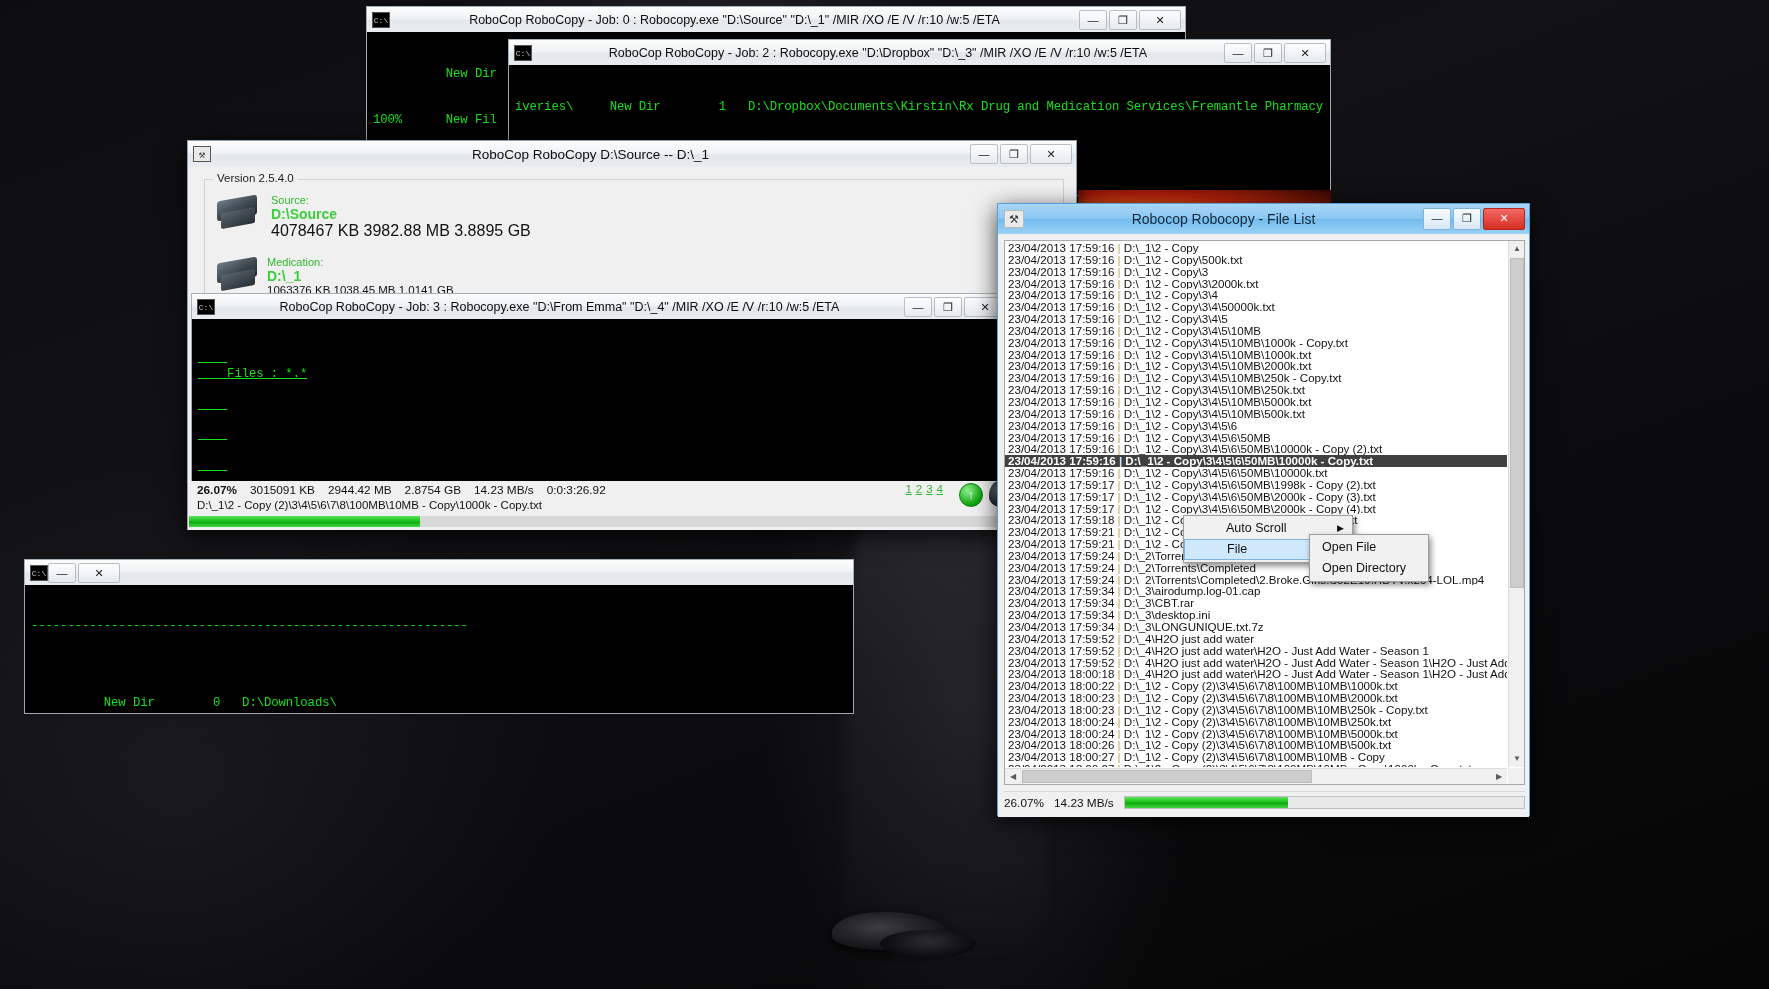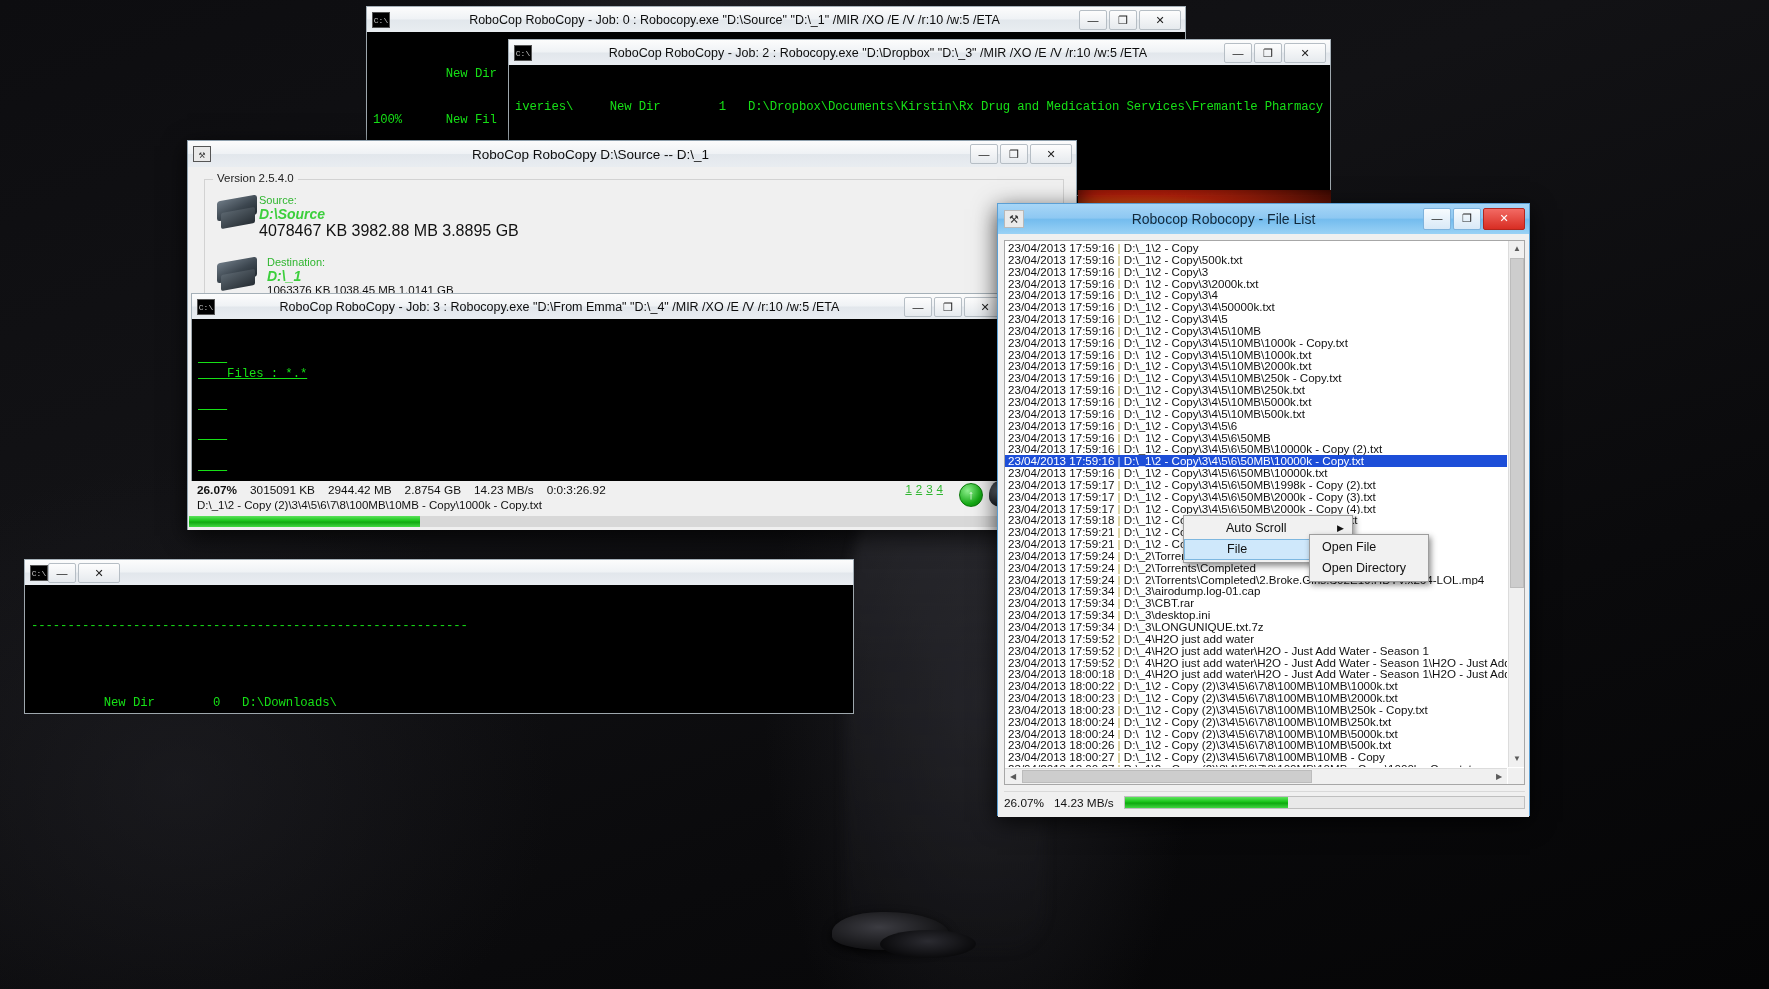--- a/index.html
+++ b/index.html
@@ -89,21 +89,21 @@
 
   
   .groupbox {
     border:1px solid #d2d2d2; margin:8px; position:relative; background:#f0f0f0;
   }
   .groupbox > .gb-label {
     position:absolute; top:-8px; left:8px; background:#f0f0f0; padding:0 4px;
     font-size:11.5px; color:#222;
   }
   .grn { color:#2fb62f; }
-  .grn-b { color:#3ccf3c; font-weight:bold; font-style:italic; font-size:14px; }
+  .grn-b { color:#3ccf3c; font-weight:bold; font-size:14px; }
 
   .drive-ico { width:44px; height:34px; position:relative; }
   .drive-ico::before {
     content:""; position:absolute; left:2px; top:4px; width:40px; height:20px;
     background:linear-gradient(160deg,#6e7a85 0%,#3c464f 55%,#222a30 100%);
     transform:skewY(-10deg); border-radius:3px;
   }
   .drive-ico::after {
     content:""; position:absolute; left:6px; top:16px; width:34px; height:16px;
     background:linear-gradient(160deg,#5b666f,#262d33);
@@ -111,21 +111,21 @@
   }
 
   
   .fl-list {
     background:#fff; font-size:11.6px; line-height:11.85px; color:#111;
     overflow:hidden; position:relative;
     font-family:"Liberation Sans", sans-serif;
   }
   .fl-row { padding:0 3px; white-space:nowrap; overflow:hidden; height:11.85px; }
   .fl-row .sep { color:#b9a94b; }
-  .fl-row.sel { background:#1d4ed8; color:#fff; }
+  .fl-row.sel { background:#404040; color:#fff;font-weight:bold; }
   .fl-row.sel .sep { color:#cfe7fa; }
 
   .scroll-v {
     position:absolute; right:0; top:0; bottom:0; width:16px;
     background:#f0f0f0; border-left:1px solid #dcdcdc;
   }
   .scroll-h {
     position:absolute; left:0; right:0; bottom:0; height:16px;
     background:#f0f0f0; border-top:1px solid #dcdcdc;
   }
@@ -229,33 +229,33 @@
       <div class="tb-btn">❐</div>
       <div class="tb-btn close">✕</div>
     </div>
   </div>
 
   <div style="position:relative;height:363px;background:#f0f0f0;">
 
     <div class="groupbox" style="position:absolute;left:8px;top:4px;right:4px;height:152px;padding-left:32px;">
       <div class="gb-label">Version 2.5.4.0</div>
 
-      <div style="position:absolute;left:10px;top:14px;display:flex;gap:0;">
+      <div style="position:absolute;left:10px;top:14px;display:flex;gap:12px;">
         <div class="drive-ico"></div>
         <div>
           <div class="grn" style="font-size:11px;">Source:</div>
           <div class="grn-b">D:\Source</div>
           <div style="font-size:16px;color:#111;">4078467 KB    3982.88 MB    3.8895 GB</div>
         </div>
       </div>
 
       <div style="position:absolute;left:10px;top:76px;display:flex;gap:8px;">
         <div class="drive-ico"></div>
         <div>
-          <div class="grn" style="font-size:11px;">Destination:</div>
+          <div class="grn" style="font-size:11px;">Medication:</div>
           <div class="grn-b">D:\_1</div>
           <div style="font-size:11.5px;color:#111;">1063376 KB    1038.45 MB    1.0141 GB</div>
         </div>
       </div>
     </div>
 
     <div style="position:absolute;left:6px;top:340px;right:6px;display:flex;align-items:center;gap:14px;font-size:11.8px;color:#111;">
       <b>26.07%</b>
       <span>3015091 KB</span>
       <span>2944.42 MB</span>

